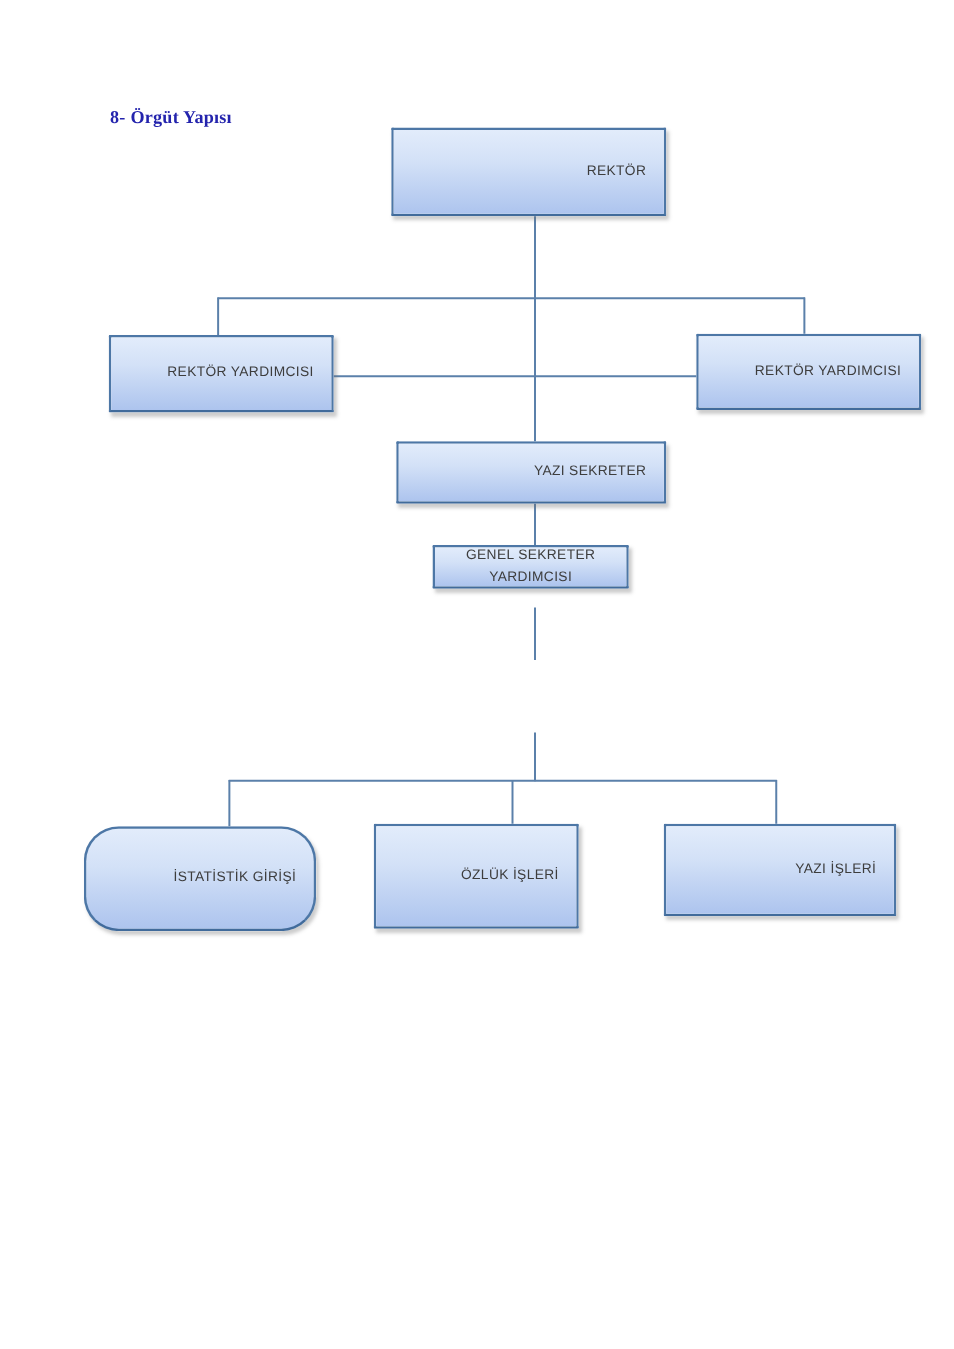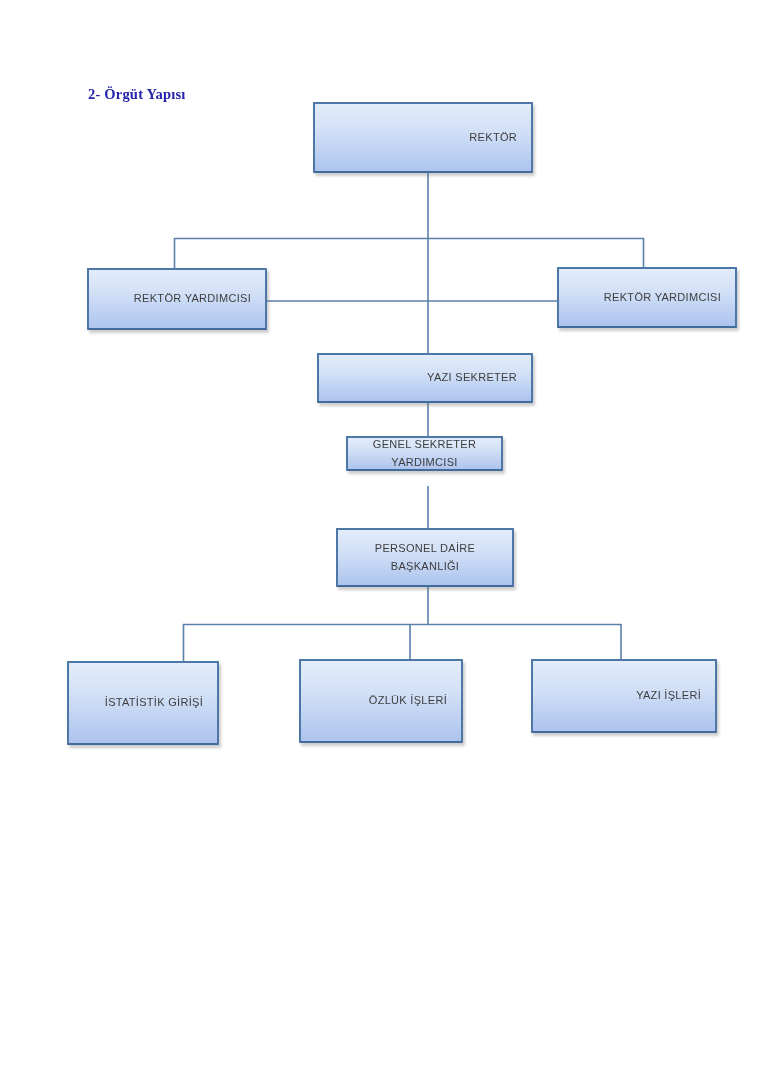--- a/index.html
+++ b/index.html
@@ -37,21 +37,21 @@
     line-height:1.55;
     letter-spacing:0.3px;
     padding:4px 14px;
   }
 </style>
 </head>
 <body>
 
 <div class="page">
 
-  <div class="doc-title" style="color: rgb(36, 36, 173);">2- Örgüt Yapısı</div>
+  <div class="doc-title" style="color: rgb(36, 36, 173);">8- Örgüt Yapısı</div>
 
   <svg class="connectors" viewBox="0 0 763 1079" xmlns="http://www.w3.org/2000/svg">
     <g stroke="#5b80aa" stroke-width="1.6" fill="none">
 
       <line x1="428" y1="173" x2="428" y2="353"></line>
 
       <line x1="174" y1="238.5" x2="644" y2="238.5"></line>
       <line x1="174.5" y1="238" x2="174.5" y2="268"></line>
       <line x1="643.5" y1="238" x2="643.5" y2="267"></line>
 
@@ -82,25 +82,22 @@
   </div>
 
   <div class="node" style="left:317px;top:353px;width:216px;height:50px;">
     <span>YAZI SEKRETER</span>
   </div>
 
   <div class="node" style="left:346px;top:436px;width:157px;height:35px;">
     <span>GENEL SEKRETER YARDIMCISI</span>
   </div>
 
-  <div class="node" style="left:336px;top:528px;width:178px;height:59px;">
-    <span>PERSONEL DAİRE BAŞKANLIĞI</span>
-  </div>
 
-  <div class="node" style="left:67px;top:661px;width:152px;height:84px;">
+  <div class="node" style="left:67px;top:661px;width:186px;height:84px;border-radius:28px;">
     <span>İSTATİSTİK GİRİŞİ</span>
   </div>
 
   <div class="node" style="left:299px;top:659px;width:164px;height:84px;">
     <span>ÖZLÜK İŞLERİ</span>
   </div>
 
   <div class="node" style="left:531px;top:659px;width:186px;height:74px;">
     <span>YAZI İŞLERİ</span>
   </div>

